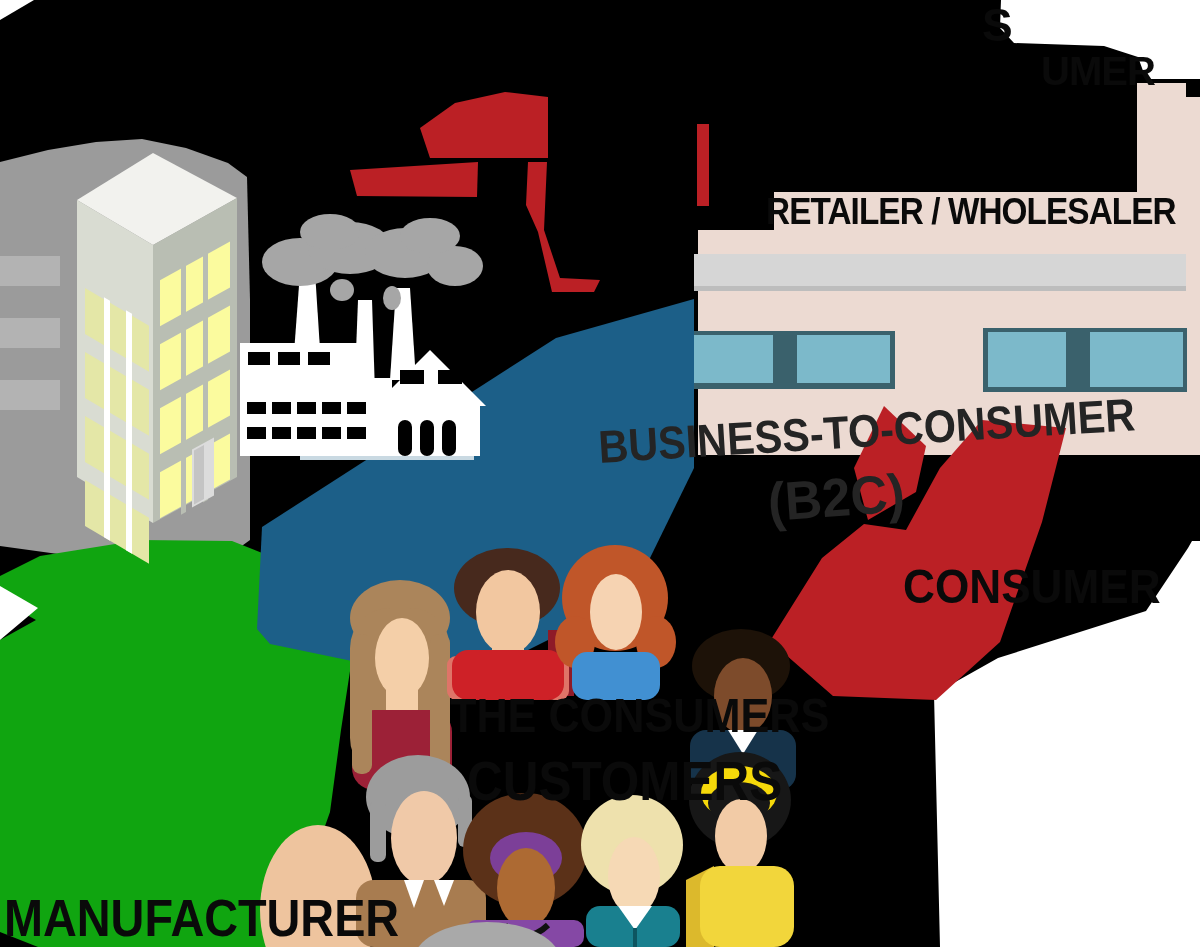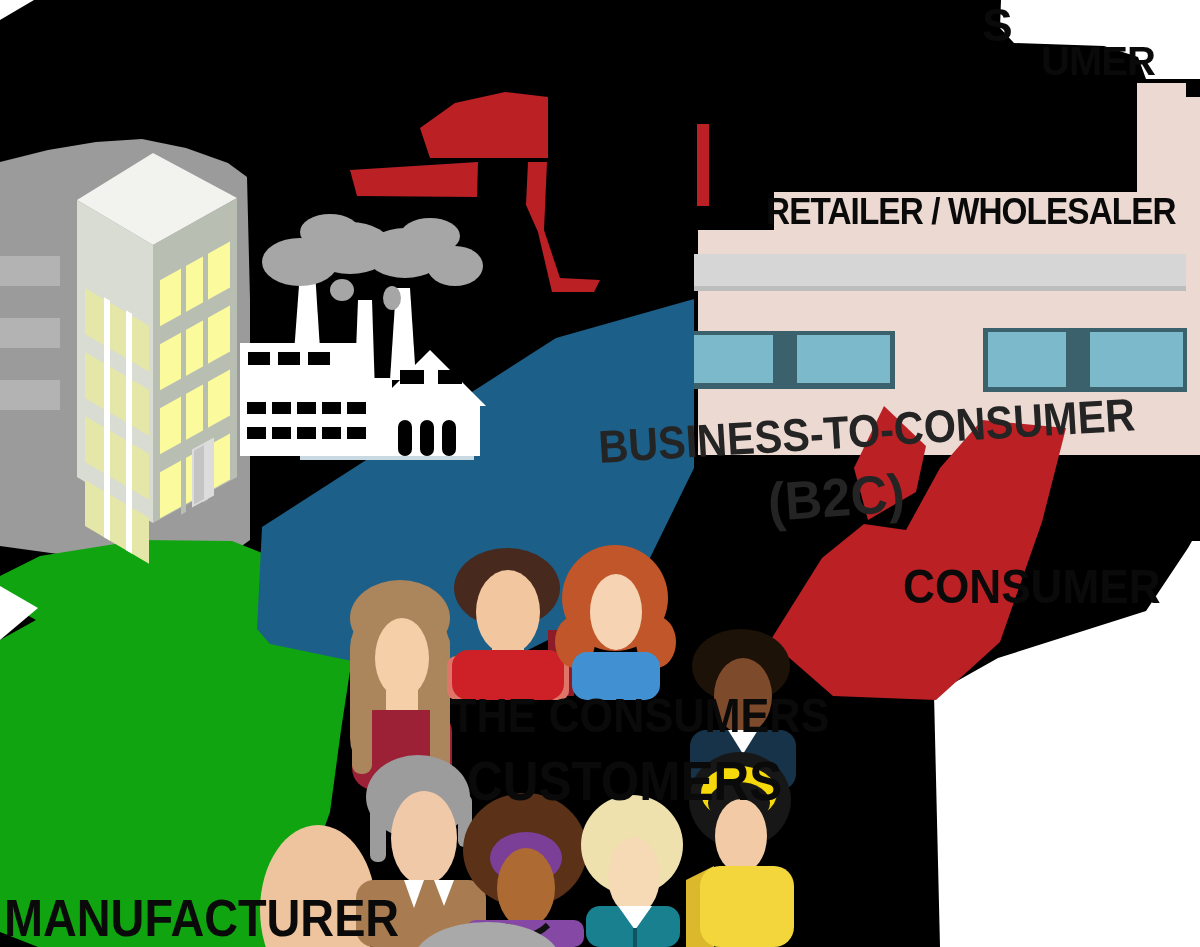--- a/index.html
+++ b/index.html
@@ -42,21 +42,21 @@
   .f-tdred{fill:var(--top-darkred)} .f-sred{fill:var(--shirt-red)} .f-sredl{fill:var(--shirt-red-light)}
   .f-sblue{fill:var(--shirt-blue)} .f-navy{fill:var(--suit-navy)} .f-tan{fill:var(--coat-tan)}
   .f-purple{fill:var(--top-purple)} .f-hbpurple{fill:var(--headband-purple)}
   .f-steal{fill:var(--shirt-teal)} .f-stealD{fill:var(--shirt-teal-dark)}
   .f-yellow{fill:var(--dress-yellow)} .f-yellowD{fill:var(--dress-yellow-dark)}
   .f-hbyellow{fill:var(--headband-yellow)}
   
   .lbl{position:absolute;white-space:nowrap;font-weight:bold;line-height:1;
        transform-origin:left top;color:var(--text-black);}
   #lbl-frag-s      {left:982px;top:2px;  font-size:46px;}
-  #lbl-frag-umer   {left:1041px;top:41px;font-size:40px;letter-spacing:-1px;}
+  #lbl-frag-umer   {left:1041px;top:51px;font-size:40px;letter-spacing:-1px;}
   #lbl-retailer    {left:766px;top:193px;font-size:37px;transform:scaleX(.9);letter-spacing:-1px;}
   #lbl-b2c-1       {left:597px;top:424px;font-size:46px;color:var(--text-dark);
                     transform:rotate(-3.5deg) scaleX(.9);letter-spacing:0px;}
   #lbl-b2c-2       {left:766px;top:475px;font-size:54px;color:var(--text-dark);
                     transform:rotate(-4deg) scaleX(.95);}
   #lbl-consumer    {left:903px;top:563px;font-size:48px;transform:scaleX(.92);}
   #lbl-crowd-1     {left:450px;top:692px;font-size:48px;transform:scaleX(.9);}
   #lbl-crowd-2     {left:467px;top:754px;font-size:55px;transform:scaleX(.9);}
   #lbl-manufacturer{left:4px;top:892px;  font-size:52px;transform:scaleX(.9);}
 </style>

